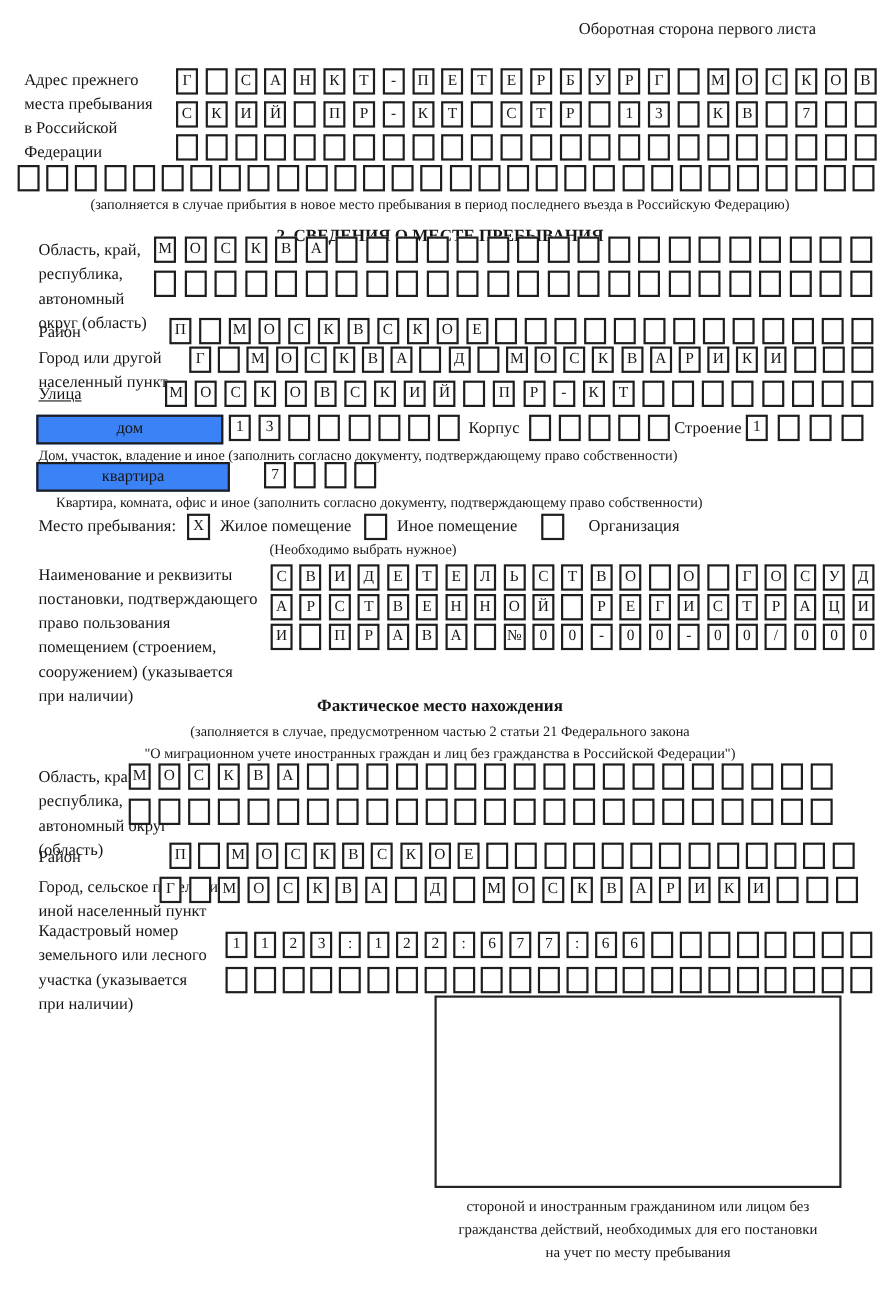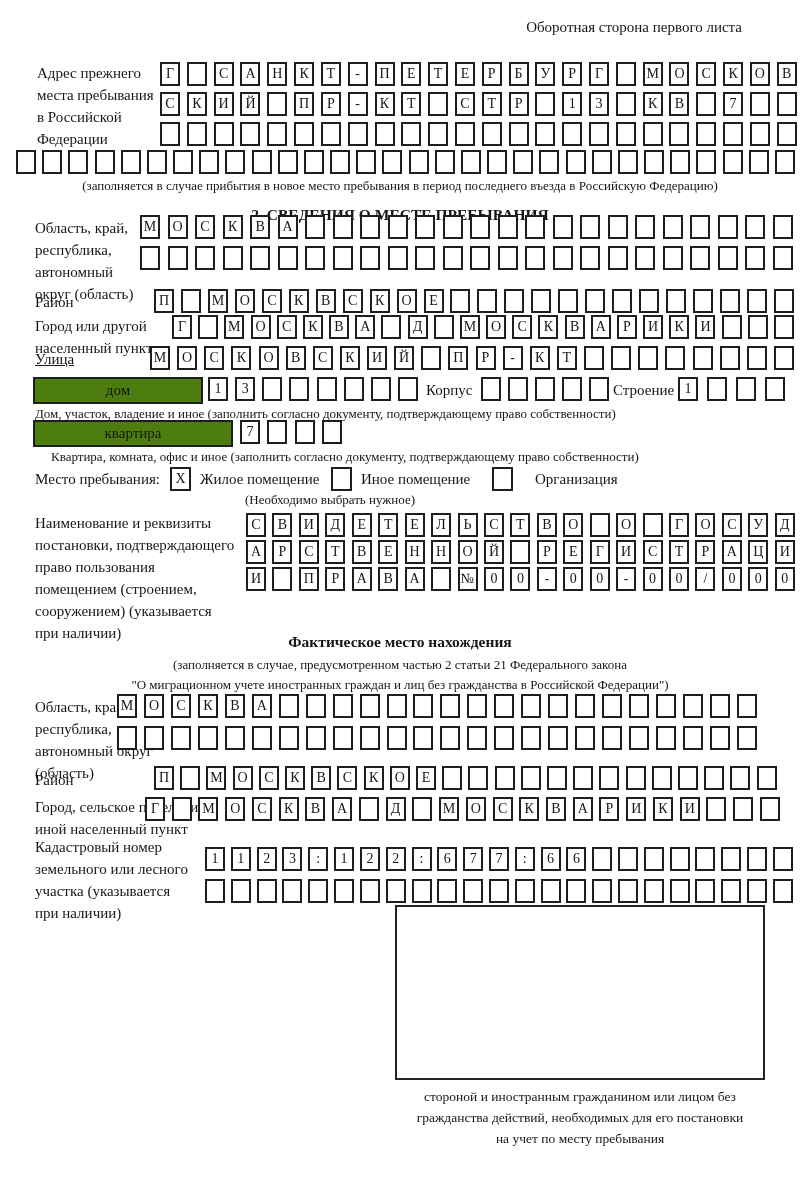--- a/index.html
+++ b/index.html
@@ -14,37 +14,37 @@
   .title{font-weight:bold;font-size:15.5px;text-align:center;width:800px;}
   .center{text-align:center;width:800px;}
   .cellrow{position:absolute;display:flex;justify-content:space-between;height:24px;}
   .cell{
     width:20px;height:24px;border:2px solid #1e1e1e;box-sizing:border-box;
     display:flex;align-items:center;justify-content:center;
     font-size:14px;line-height:14px;background:#fff;flex:0 0 auto;
   }
   .fieldbox{
     position:absolute;border:2px solid #1e1e1e;box-sizing:border-box;height:27px;
-    display:flex;align-items:center;justify-content:center;font-size:15px;background:#4d7c0f;
+    display:flex;align-items:center;justify-content:center;font-size:15px;background:#3b82f6;
   }
   .checkbox{
     position:absolute;width:21px;height:24px;border:2px solid #1e1e1e;box-sizing:border-box;
     display:flex;align-items:center;justify-content:center;font-size:14px;background:#fff;
   }
   .bigbox{position:absolute;border:2.5px solid #242424;box-sizing:border-box;background:#fff;}
   .note{font-size:13px;}
 </style>
 </head>
 <body>
 
 <div>
 
   <div class="abs lbl" style="top:16px;right:58px;">Оборотная сторона первого листа</div>
 
-  <div class="abs lbl" style="left:37px;top:62px;">
+  <div class="abs lbl" style="left:22px;top:62px;">
       <div>Адрес прежнего</div>
       <div>места пребывания</div>
       <div>в Российской</div>
       <div>Федерации</div>
     </div>
   <div class="cellrow" style="left:160px;top:62px;width:637px;">
       <span class="cell">Г</span>
       <span class="cell"></span>
       <span class="cell">С</span>
       <span class="cell">А</span>
@@ -324,21 +324,21 @@
     </div>
   <div class="abs lbl" style="left:613px;top:379px;text-align:right;">Строение</div>
   <div class="cellrow" style="left:678px;top:377px;width:107px;">
       <span class="cell">1</span>
       <span class="cell"></span>
       <span class="cell"></span>
       <span class="cell"></span>
     </div>
   <div class="abs cap" style="left:35px;top:406px;">Дом, участок, владение и иное (заполнить согласно документу, подтверждающему право собственности)</div>
 
-  <div class="fieldbox" style="left:33px;top:420px;width:200px;">квартира</div>
+  <div class="fieldbox" style="left:33px;top:420px;width:176px;">квартира</div>
   <div class="cellrow" style="left:240px;top:420px;width:102px;">
       <span class="cell">7</span>
       <span class="cell"></span>
       <span class="cell"></span>
       <span class="cell"></span>
     </div>
   <div class="abs cap" style="left:35px;top:449px;margin-left:16px;">Квартира, комната, офис и иное (заполнить согласно документу, подтверждающему право собственности)</div>
 
   <div class="abs lbl" style="left:35px;top:468px;">Место пребывания:</div>
   <div class="checkbox" style="left:170px;top:467px;">

